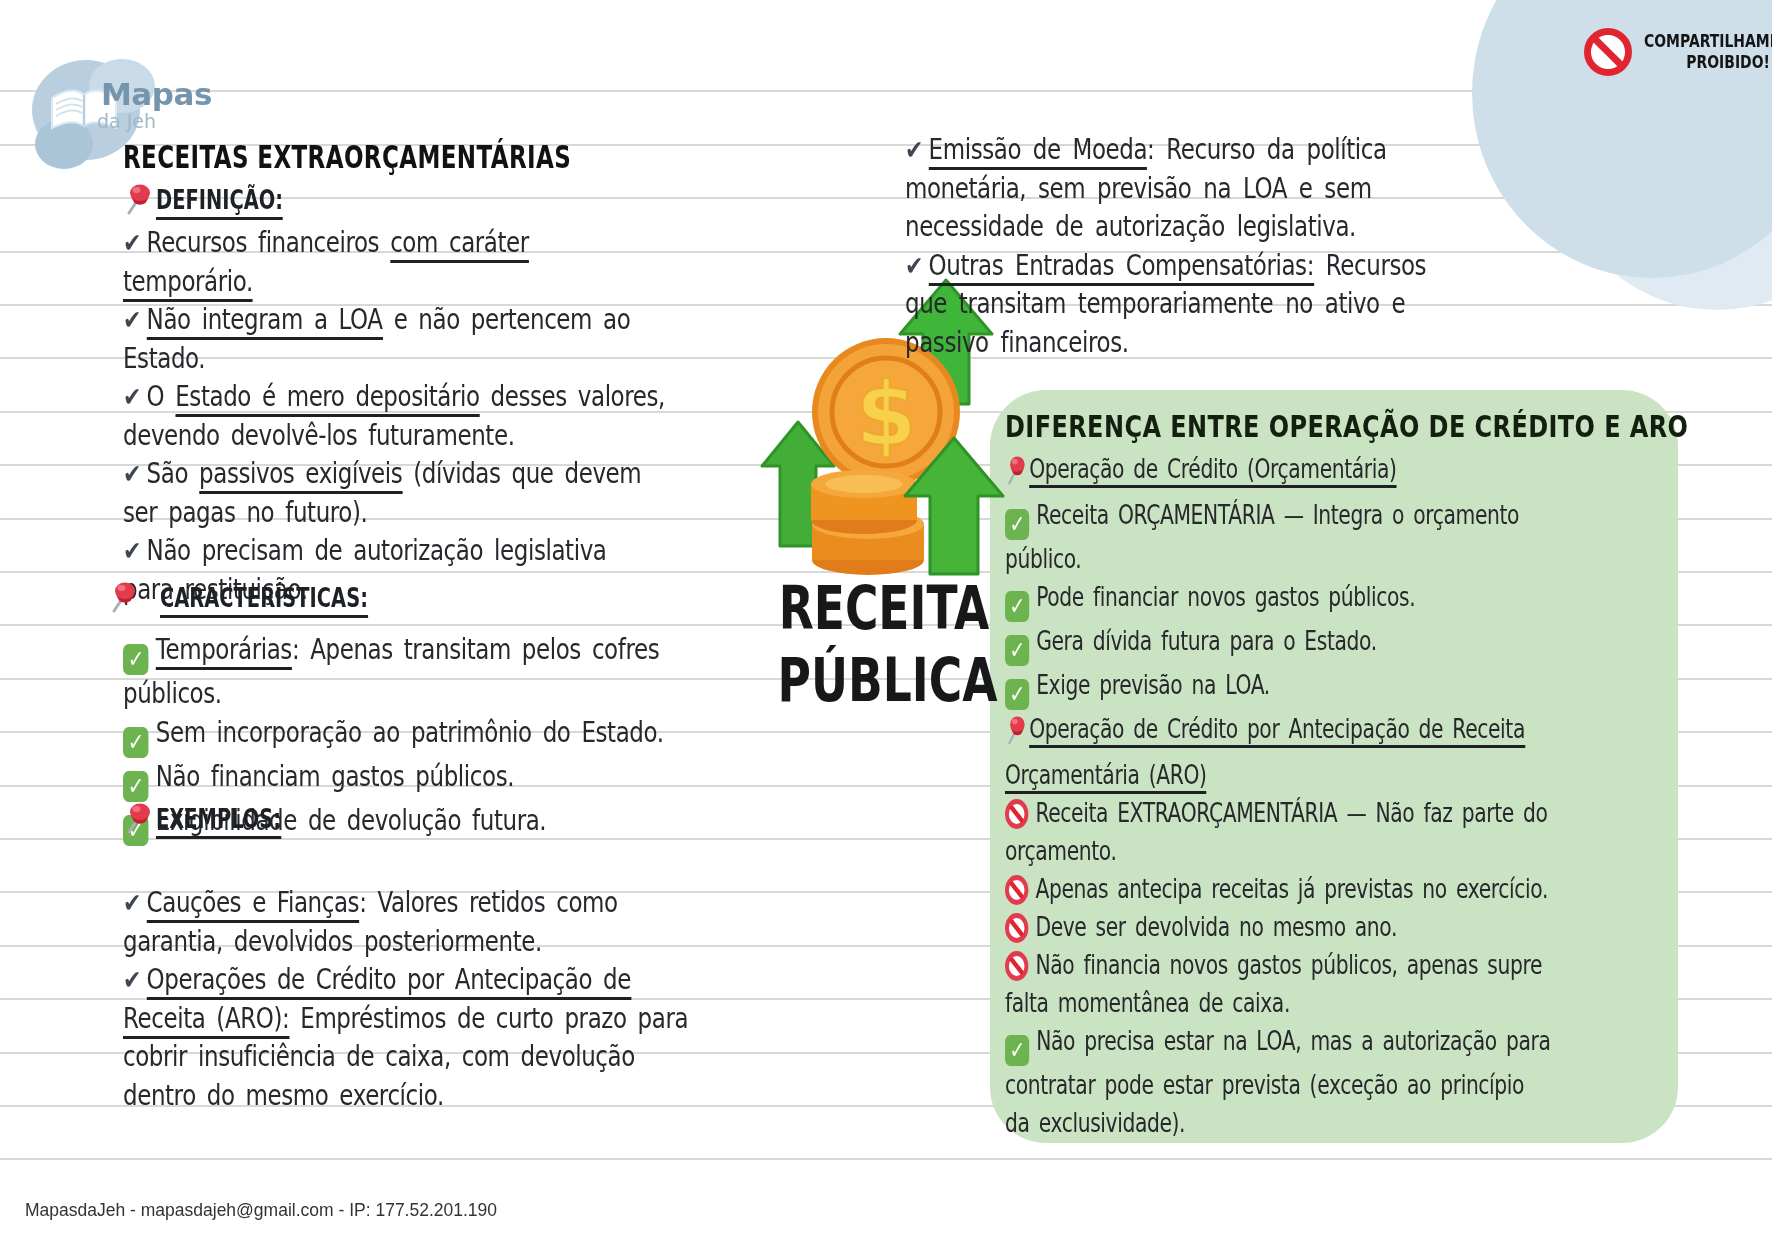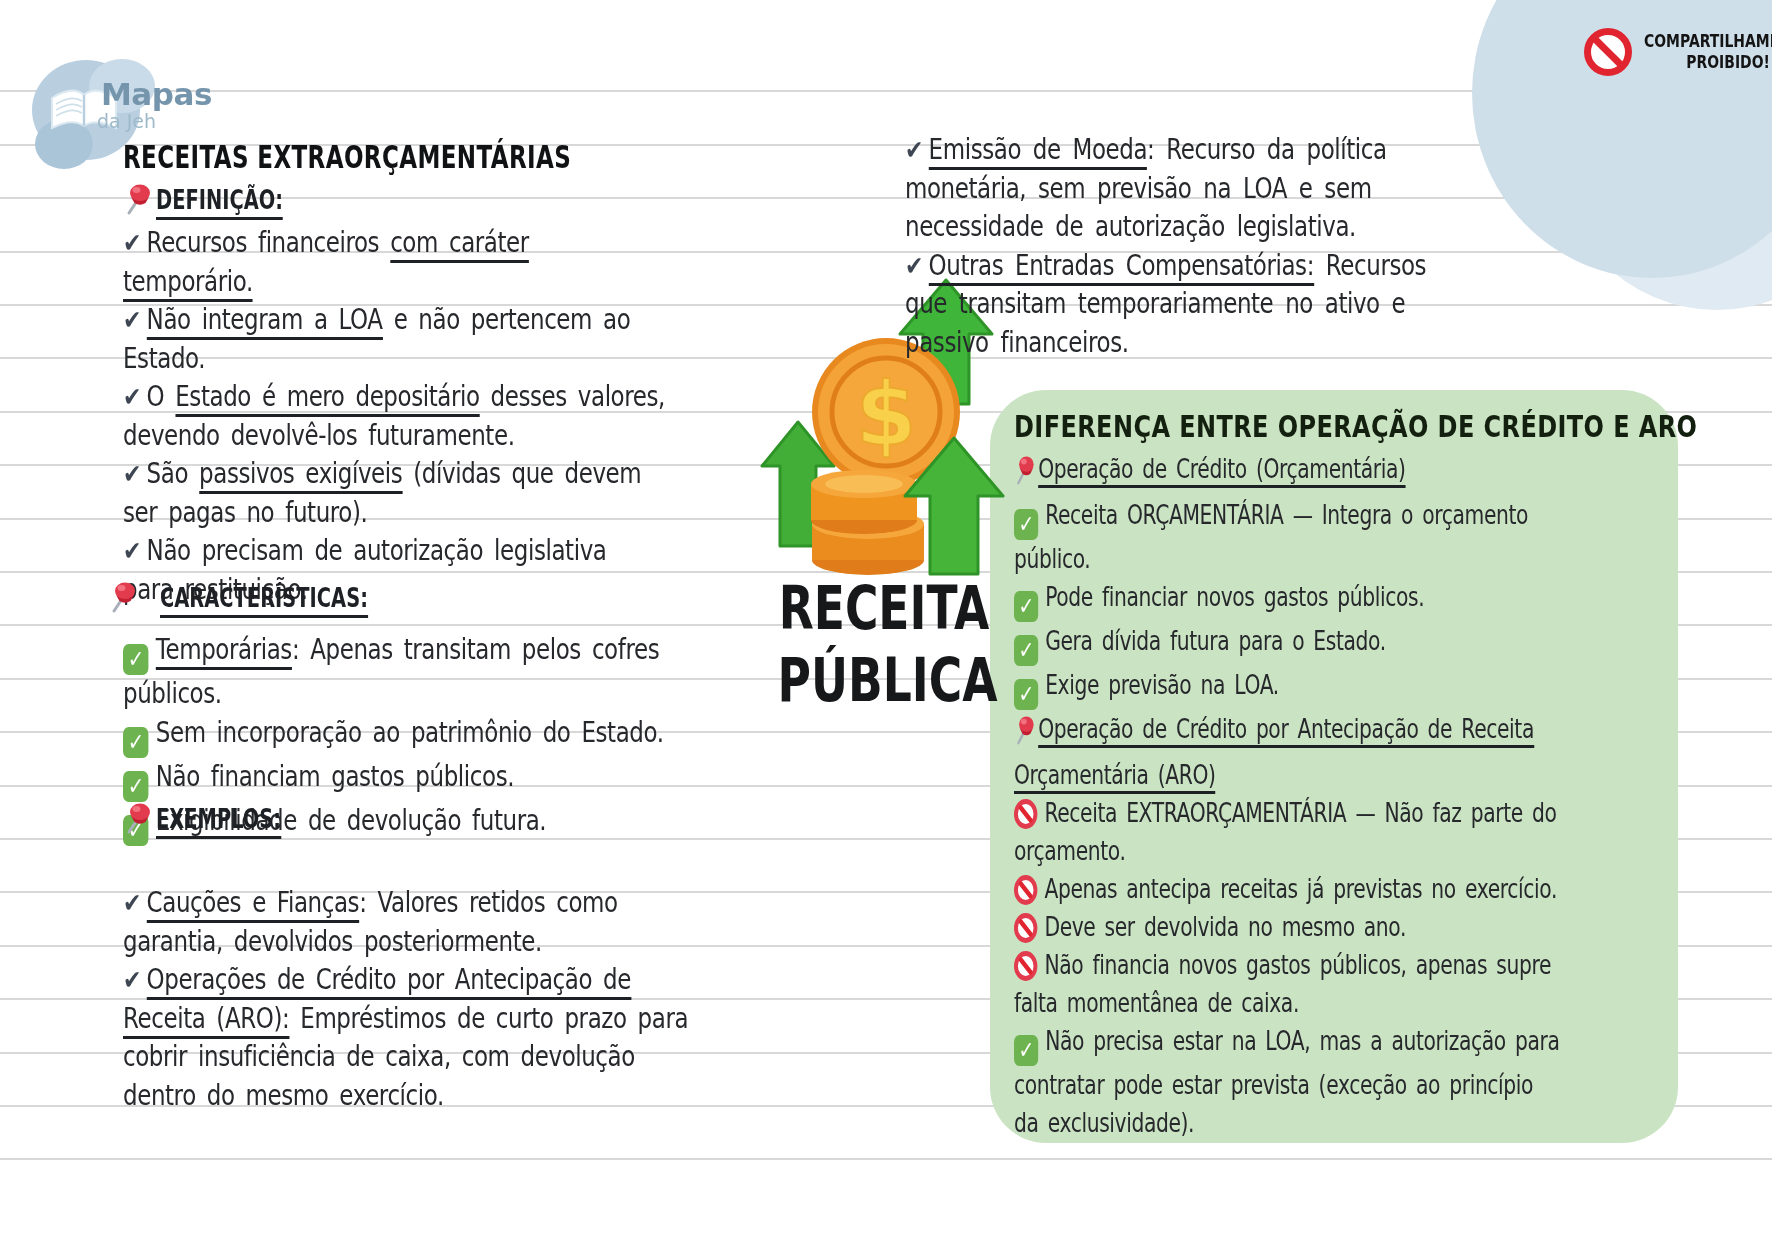--- a/index.html
+++ b/index.html
@@ -49,21 +49,21 @@
   .col-left{font-size:28px;line-height:38.5px;transform:scaleX(0.82);transform-origin:left;
             word-spacing:5px;letter-spacing:-0.5px;}
   
   .big-title{position:absolute;left:744px;width:280px;text-align:center;font-size:60px;
              font-weight:bold;color:#17181a;transform:scaleX(0.76);z-index:2;white-space:nowrap;}
   .illus{position:absolute;left:750px;top:262px;z-index:2;}
   
   .col-right{font-size:28px;line-height:38.5px;transform:scaleX(0.82);transform-origin:left;
              word-spacing:6px;letter-spacing:-0.5px;}
   .green-box{position:absolute;left:990px;top:390px;width:688px;height:753px;background:#cae3c2;
-             border-radius:56px;z-index:1;box-sizing:border-box;padding:14px 48px 0 24px;}
+             border-radius:56px;z-index:1;box-sizing:border-box;padding:14px 48px 0 15px;}
   .gb-head{font-size:30px;font-weight:bold;color:#14200f;line-height:46px;white-space:nowrap;
            transform:scaleX(0.80);transform-origin:left;letter-spacing:0.5px;}
   .gb-body{font-size:26px;line-height:38px;transform:scaleX(0.78);transform-origin:left;
            word-spacing:4px;letter-spacing:-0.5px;white-space:nowrap;}
   .gb-body p{margin:0;}
   .gb-sub{font-weight:500;}
   
   .footer{position:absolute;left:25px;top:1200px;font-family:"Liberation Sans",sans-serif;
           font-size:17.5px;color:#333;z-index:2;}
 </style>
@@ -211,13 +211,14 @@
               <path d="M8,15 Q17,23 26,15 L22.5,21 Q17,24.5 11.5,21 Z" fill="#c21f33"></path>
             </svg></span><span><span class="u">Operação de Crédito por Antecipação de Receita</span><br><span class="u">Orçamentária (ARO)</span></span></p>
       <p><span class="no-entry ne-sm"></span><span><span>Receita EXTRAORÇAMENTÁRIA — Não faz parte do</span><br><span>orçamento.</span></span></p>
       <p><span class="no-entry ne-sm"></span><span><span>Apenas antecipa receitas já previstas no exercício.</span></span></p>
       <p><span class="no-entry ne-sm"></span><span><span>Deve ser devolvida no mesmo ano.</span></span></p>
       <p><span class="no-entry ne-sm"></span><span><span>Não financia novos gastos públicos, apenas supre</span><br><span>falta momentânea de caixa.</span></span></p>
       <p><span class="cb">✓</span><span><span>Não precisa estar na LOA, mas a autorização para</span><br><span>contratar pode estar prevista (exceção ao princípio</span><br><span>da exclusividade).</span></span></p>
     </div>
   </div>
 
+  <div class="footer">MapasdaJeh - mapasdajeh@gmail.com - IP: 177.52.201.190</div>
 </div>
 
 </body></html>

